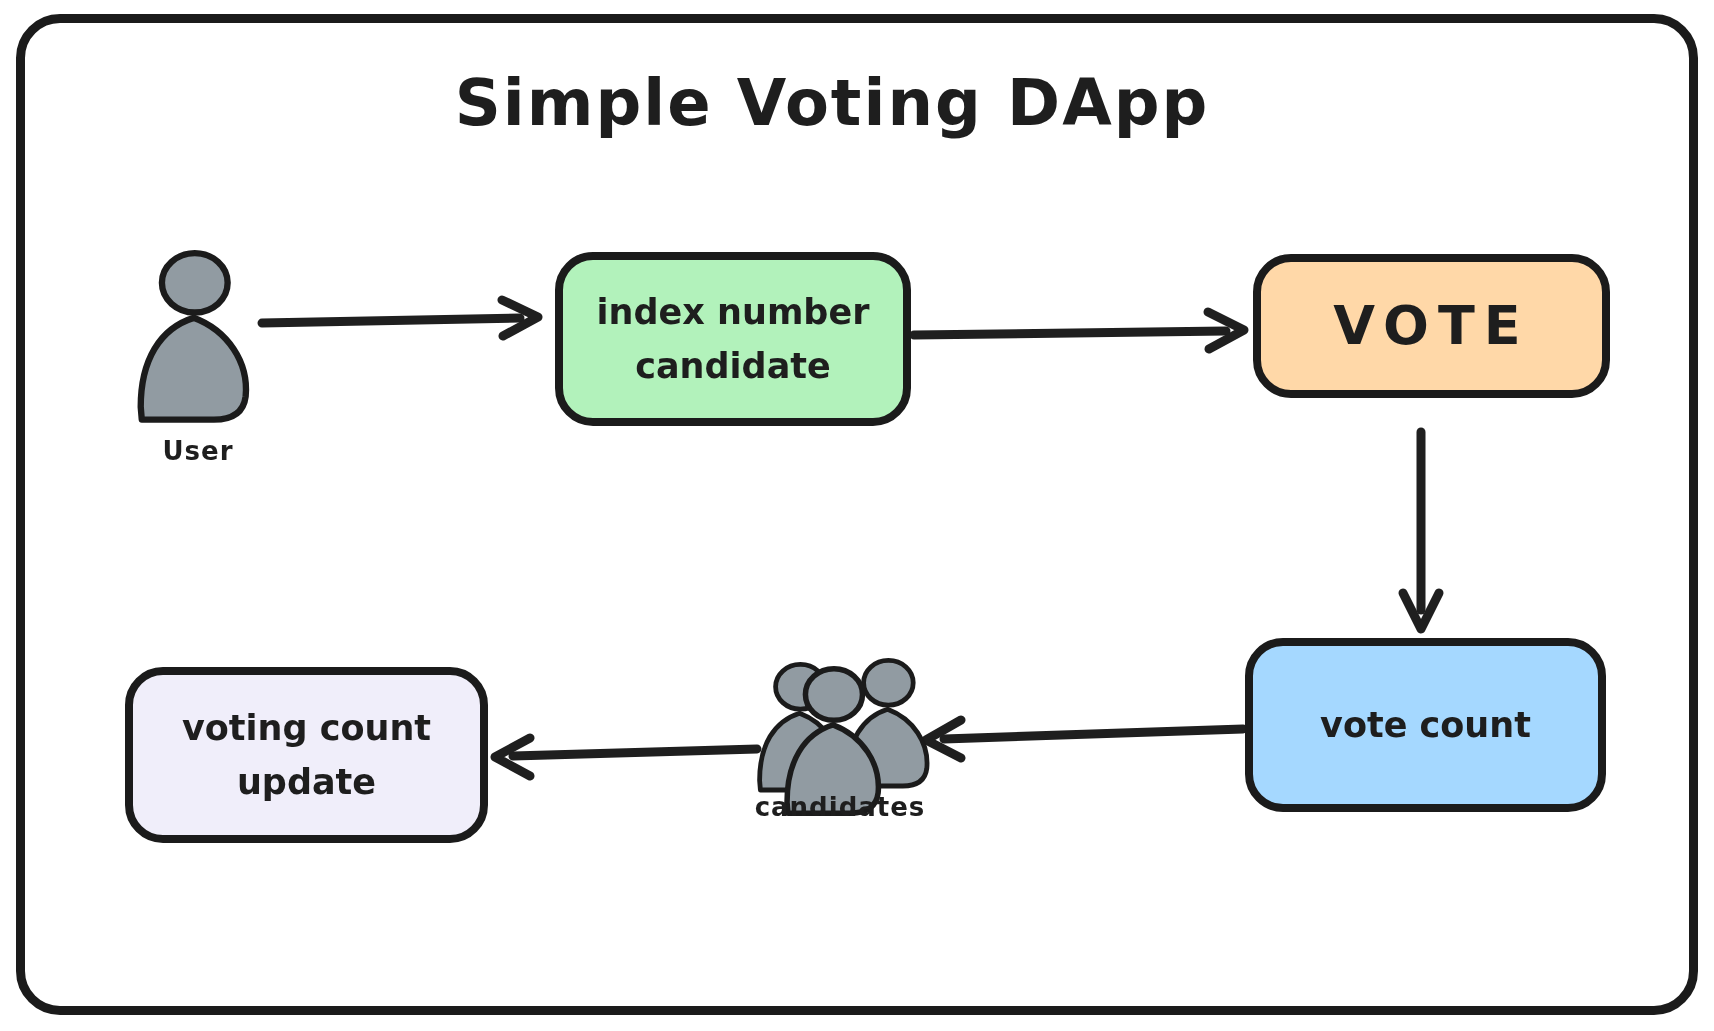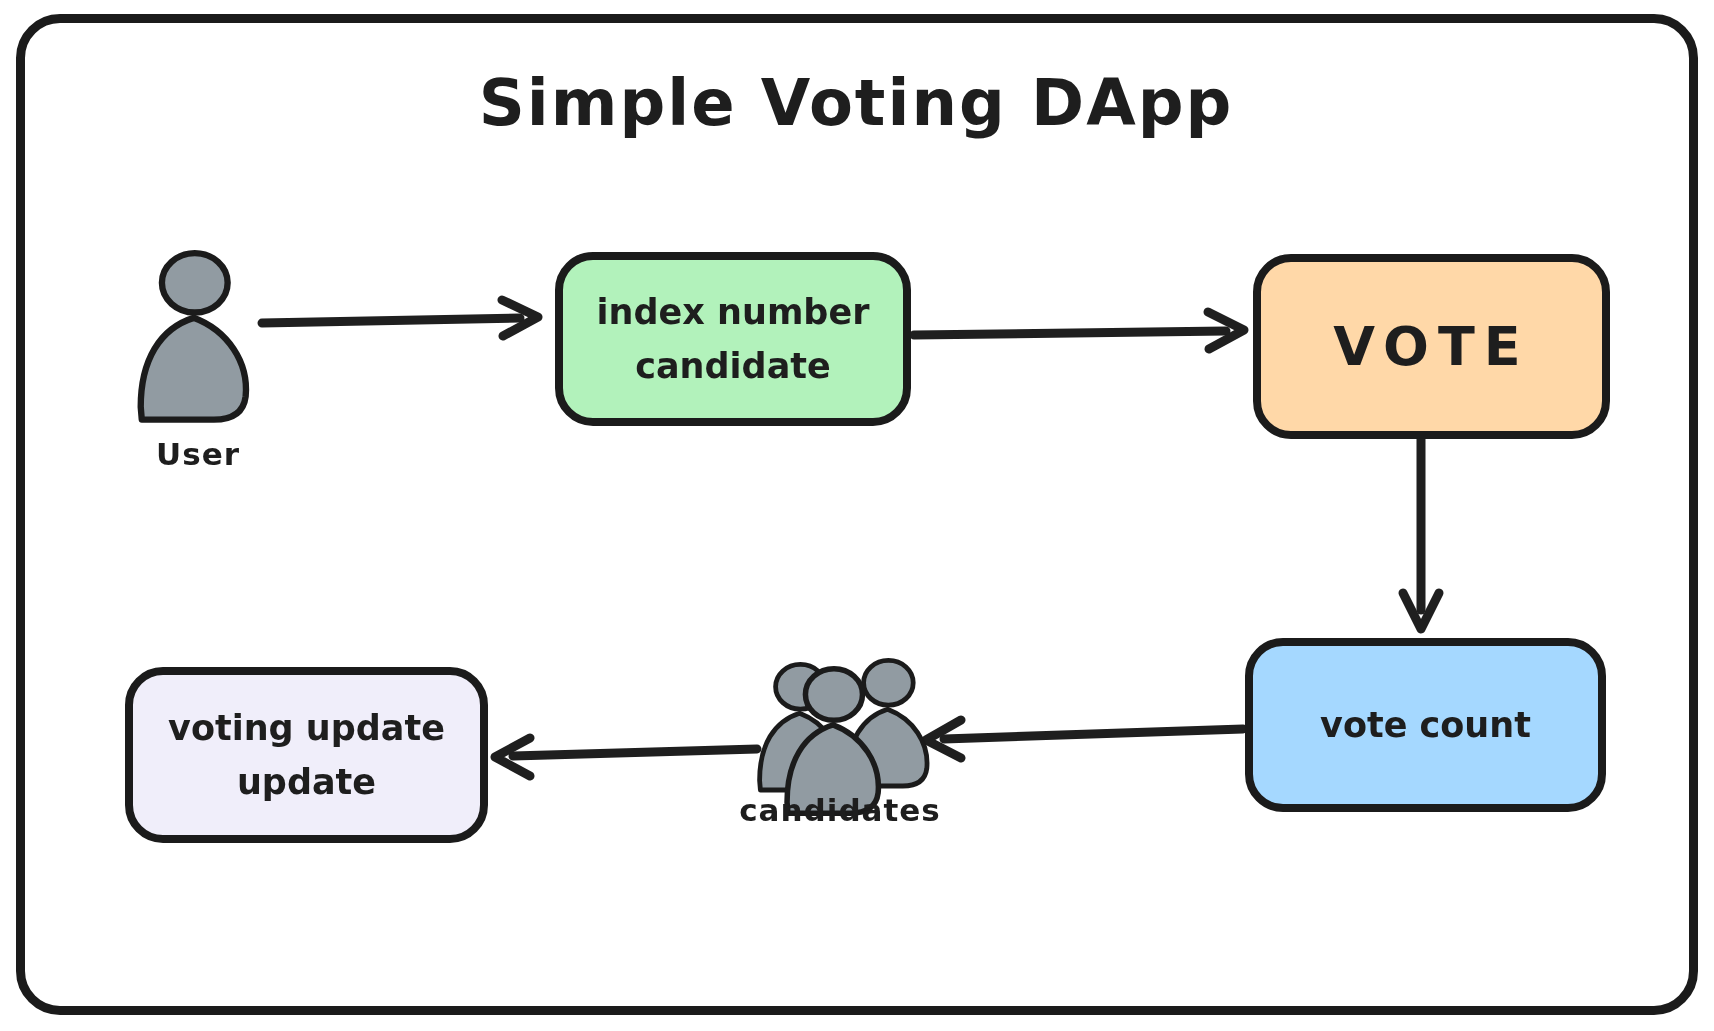--- a/index.html
+++ b/index.html
@@ -20,46 +20,45 @@
     background: transparent;
   }
   .title {
     position: absolute;
     left: 0; top: 66px; width: 1664px;
     text-align: center;
     font-size: 64px;
     font-weight: 700;
     letter-spacing: 2px;
     color: #1e1e1e;
-    margin-left: 24px;
   }
   .node {
     position: absolute;
     border: 8px solid #1b1b1b;
     border-radius: 38px;
     display: flex;
     flex-direction: column;
     align-items: center;
     justify-content: center;
     text-align: center;
     font-size: 35px;
     font-weight: 700;
     line-height: 1.55;
     color: #1e1e1e;
   }
   .node .line:empty { display: none; }
   .node-candidate-index { left: 555px; top: 252px; width: 356px; height: 174px; }
-  .node-vote            { left: 1253px; top: 254px; width: 357px; height: 185px; }
+  .node-vote            { left: 1253px; top: 254px; width: 357px; height: 144px; }
   .node-vote .line      { font-size: 54px; letter-spacing: 9px; }
   .node-update-count    { left: 1245px; top: 638px; width: 361px; height: 174px; }
   .node-voting-period   { left: 125px; top: 667px; width: 363px; height: 176px; }
   .actor-label {
     position: absolute;
     text-align: center;
-    font-size: 31px;
+    font-size: 26px;
     font-weight: 700;
     letter-spacing: 1px;
     color: #1e1e1e;
   }
   .user-label       { left: 118px; top: 436px; width: 160px; }
   .candidates-label { left: 735px; top: 792px; width: 210px; }
   svg.layer { position: absolute; left: 0; top: 0; }
 </style>
 </head>
 <body>
@@ -129,17 +128,17 @@
 
   <div class="node node-vote" style="background: rgb(255, 216, 168);">
     <div class="line">VOTE</div>
   </div>
 
   <div class="node node-update-count" style="background: rgb(165, 216, 255);">
     <div class="line">vote count</div>
   </div>
 
   <div class="node node-voting-period" style="background: rgb(240, 238, 250);">
-    <div class="line">voting update</div>
+    <div class="line">voting count</div>
     <div class="line">update</div>
   </div>
 
 </div>
 
 </body></html>

